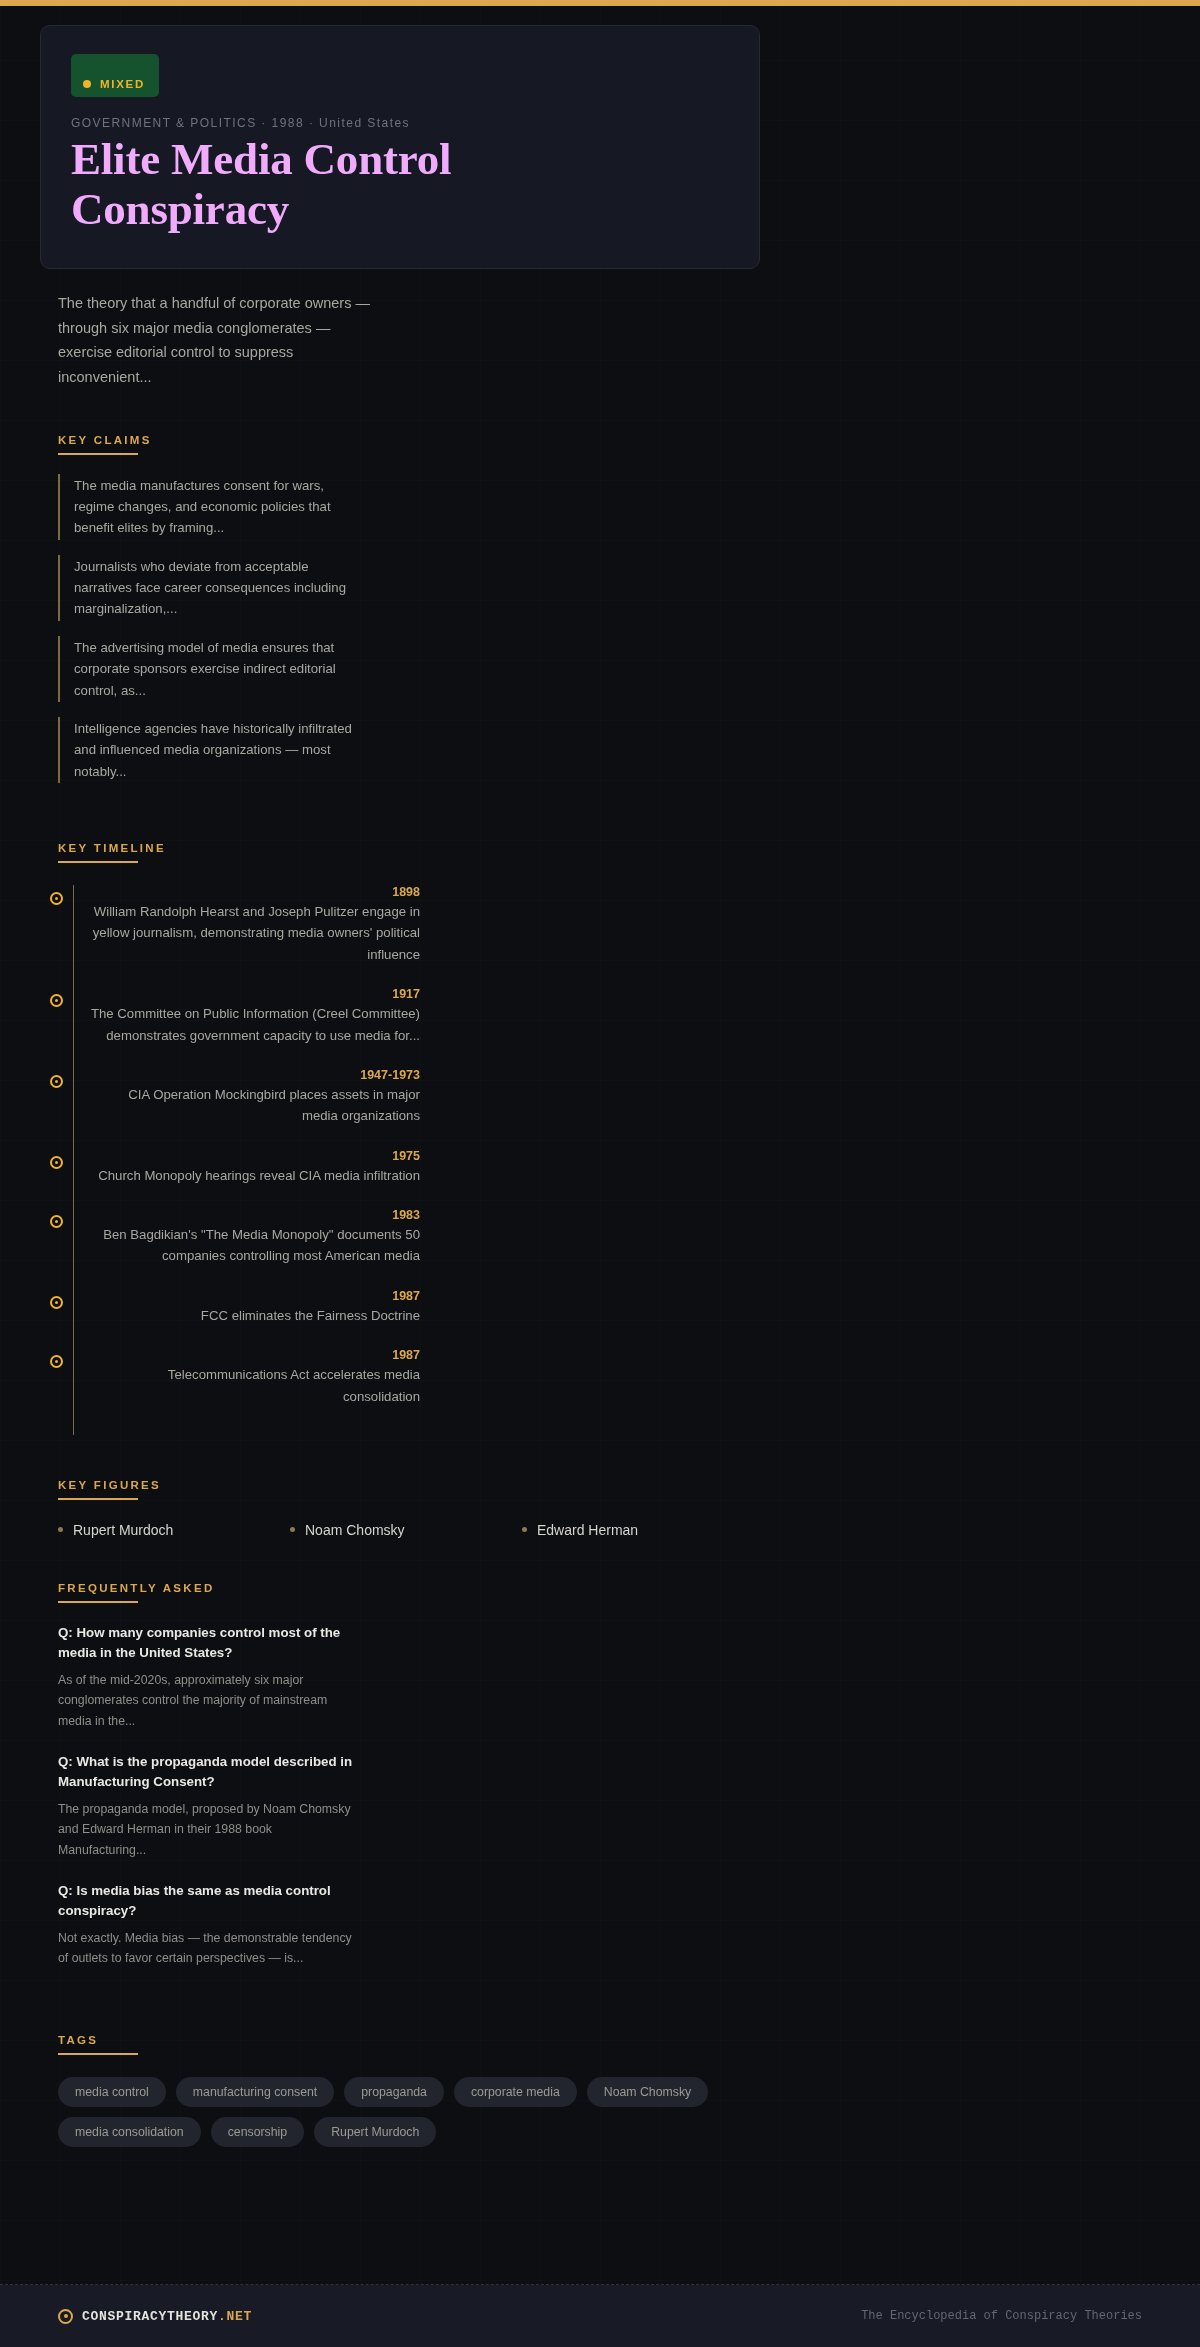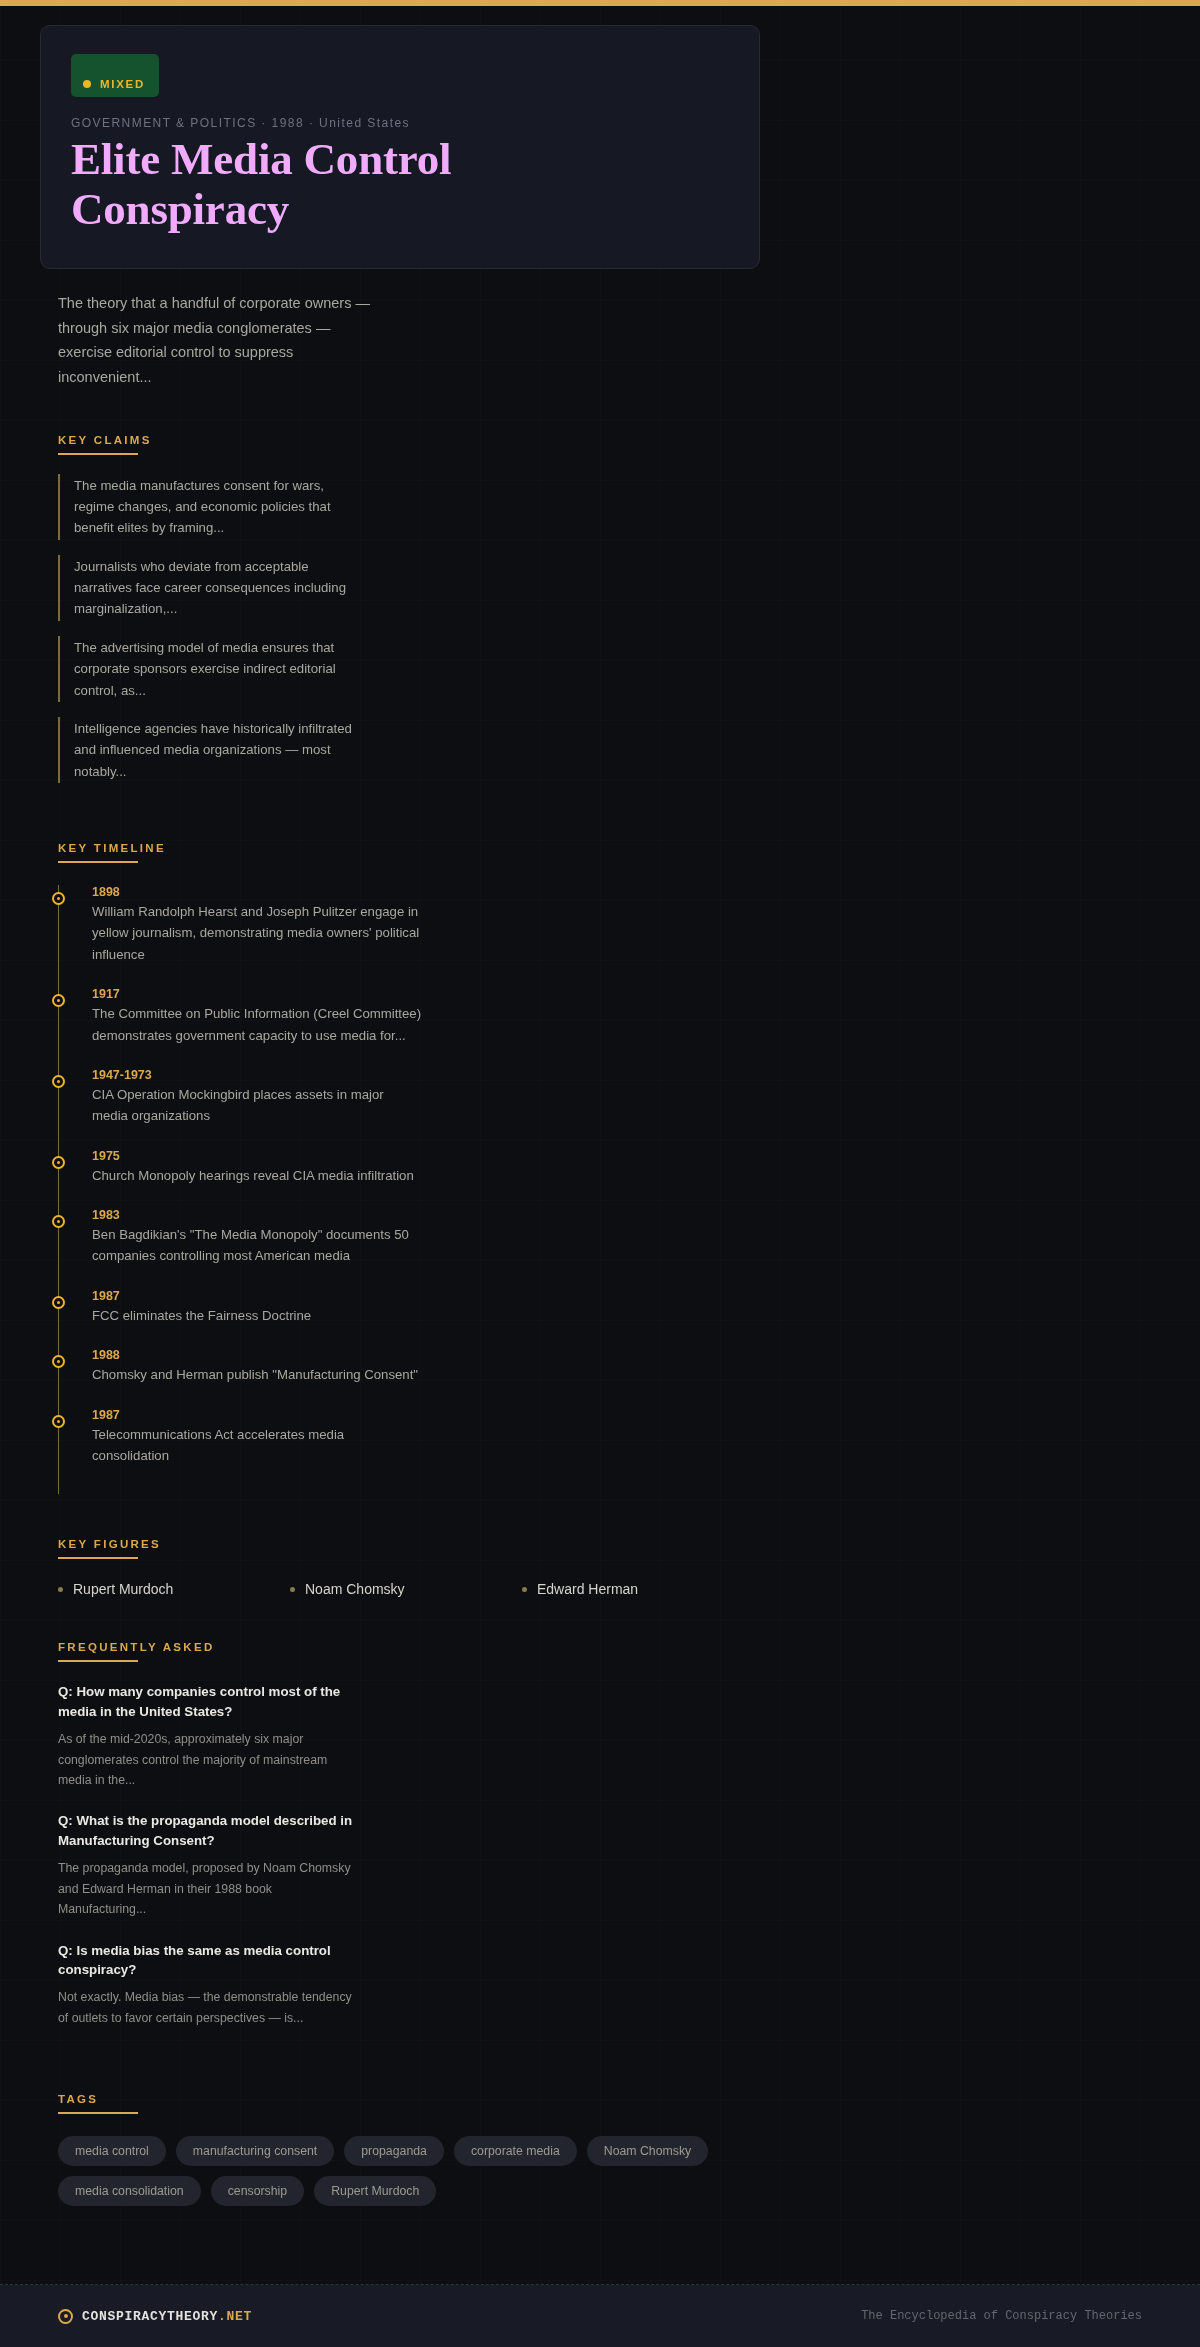--- a/index.html
+++ b/index.html
@@ -125,23 +125,25 @@
     color: #a9a89f;
     font-size: 13.2px;
     line-height: 1.62;
     display: block;
   }
 
   
   .timeline {
     position: relative;
     margin-top: 22px;
-    padding-left: 33px;
+    margin-left: 15px;
+    padding-left: 16px;
     border-left: 1.5px solid #7b6a40;
     padding-bottom: 6px;
+    text-align: right;
   }
   .tl-item {
     position: relative;
     margin-bottom: 22px;
     max-width: 330px;
   }
   .tl-dot {
     position: absolute;
     left: -40px;
     top: 7px;
@@ -348,25 +350,20 @@
           <span class="tl-year">1983</span>
           <span class="tl-text">Ben Bagdikian's "The Media Monopoly" documents 50 companies controlling most American media</span>
         </div>
         <div class="tl-item">
           <span class="tl-dot"></span>
           <span class="tl-year">1987</span>
           <span class="tl-text">FCC eliminates the Fairness Doctrine</span>
         </div>
         <div class="tl-item">
           <span class="tl-dot"></span>
-          <span class="tl-year">1988</span>
-          <span class="tl-text">Chomsky and Herman publish "Manufacturing Consent"</span>
-        </div>
-        <div class="tl-item">
-          <span class="tl-dot"></span>
           <span class="tl-year">1987</span>
           <span class="tl-text">Telecommunications Act accelerates media consolidation</span>
         </div>
       </div>
     </div>
 
     <div class="sect">
       <div class="sect-head">
         <span class="sect-title">KEY FIGURES</span>
         <div class="sect-rule"></div>

